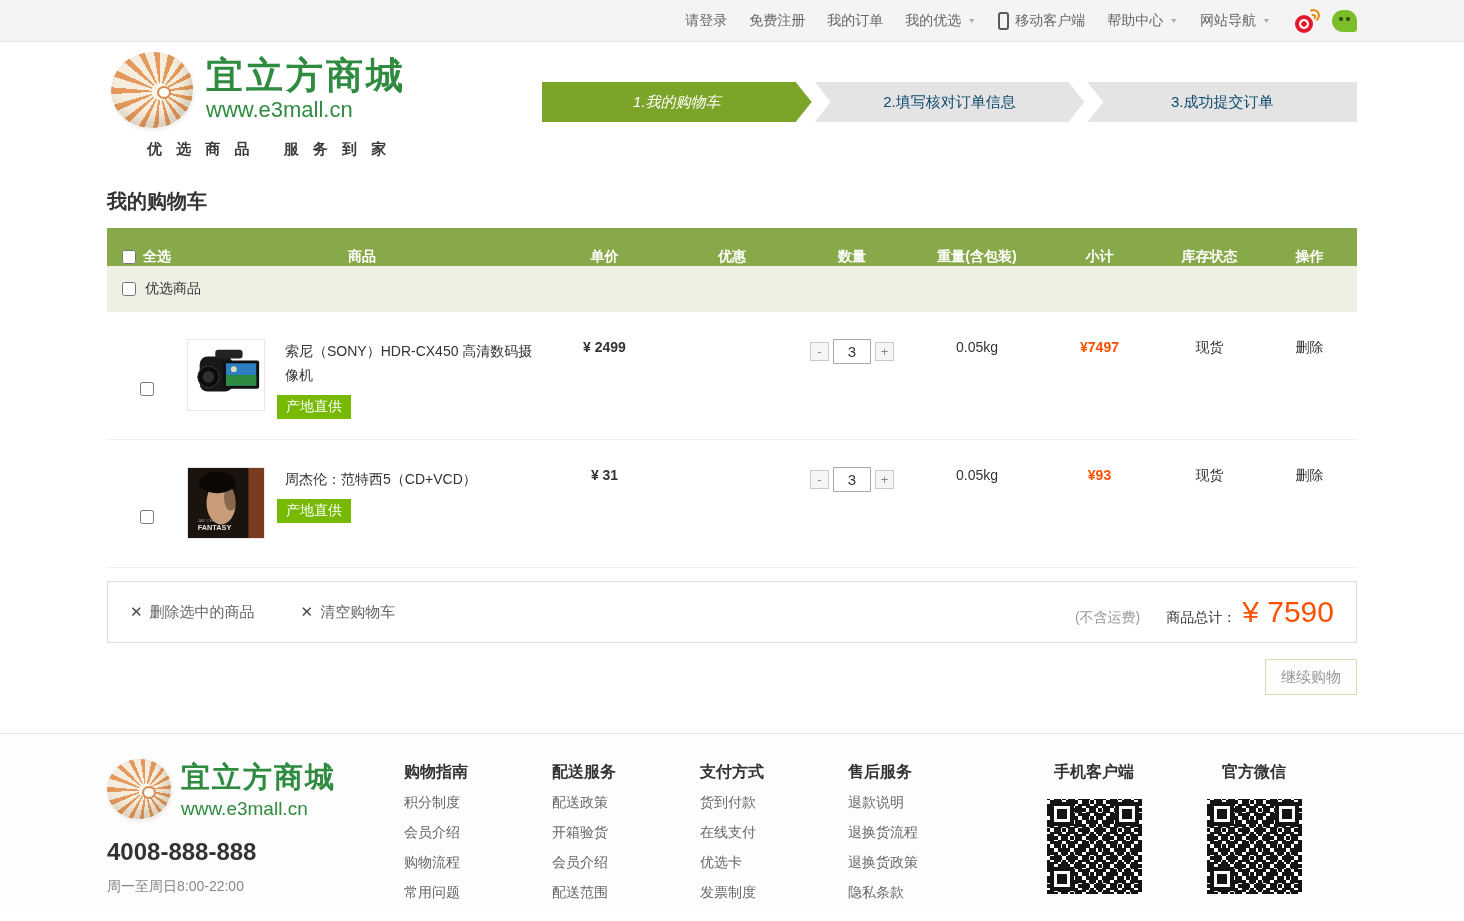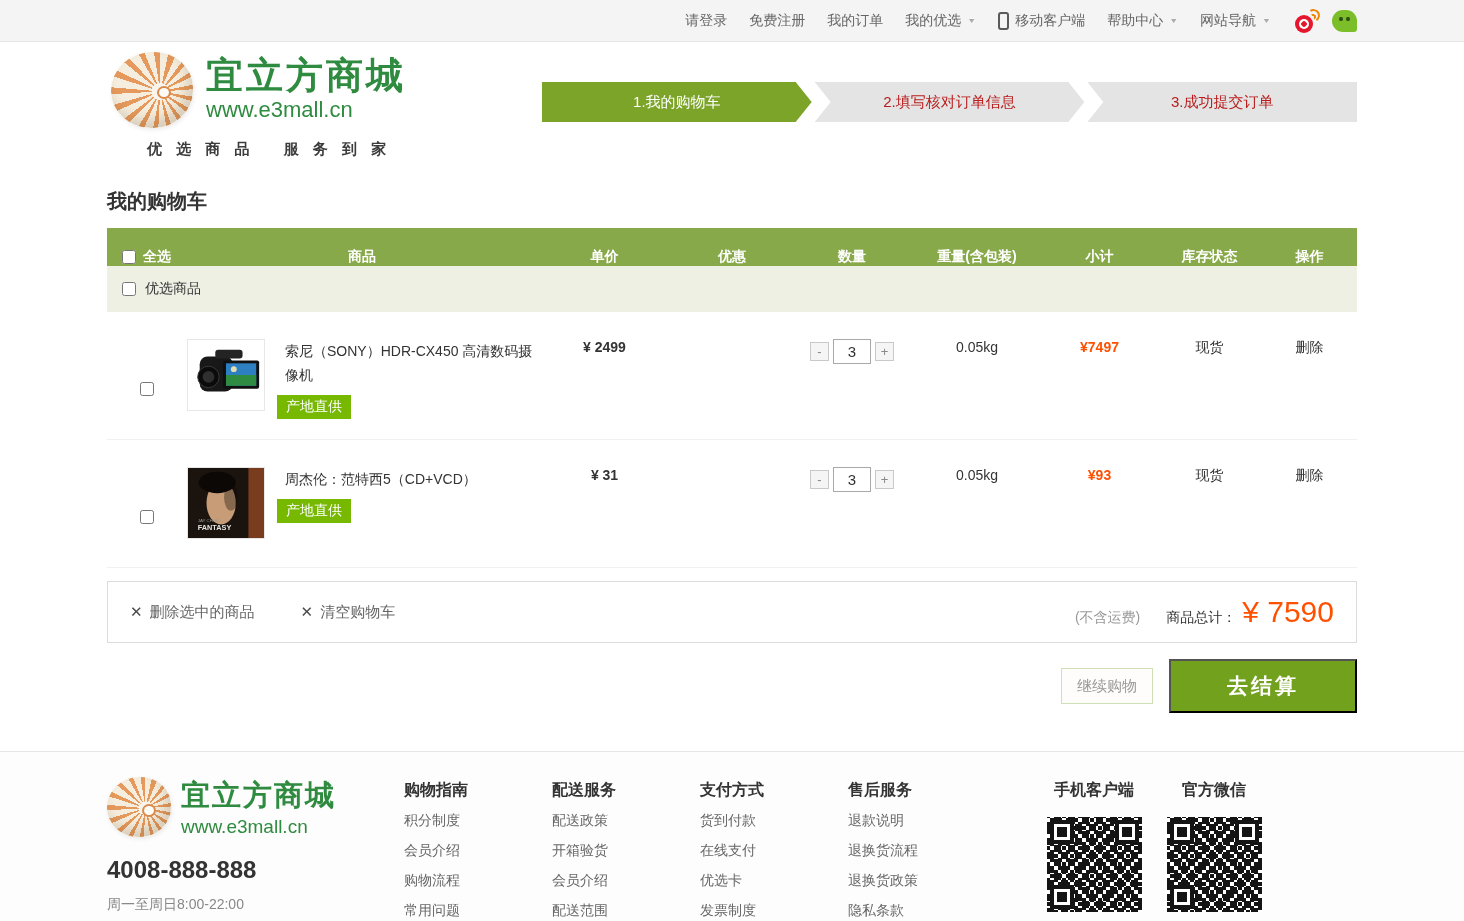--- a/index.html
+++ b/index.html
@@ -35,23 +35,23 @@
   .logo { position:absolute; left:4px; top:10px; display:flex; align-items:center; gap:13px; cursor:pointer; }
   .shell { width:82px; height:76px; border-radius:52% 48% 50% 50%; position:relative;
     background: radial-gradient(circle at 60% 52%, #f9f5ec 0 13%, rgba(0,0,0,0) 14%),
       repeating-conic-gradient(from 15deg at 60% 52%, #e5995c 0 8deg, #f5eddd 8deg 21deg);
     box-shadow: inset -5px -8px 12px rgba(90,60,30,.18), 1px 2px 4px rgba(0,0,0,.08); }
   .shell::after { content:""; position:absolute; left:58%; top:48%; width:10px; height:9px; border-radius:50%; background:#fdfbf6; box-shadow:0 0 0 2px #d98a4e; }
   .logo-cn { font-family:"Liberation Serif","DejaVu Serif",serif; font-weight:bold; font-size:37px; color:#2e8b3f; letter-spacing:3px; line-height:1.05; }
   .logo-url { font-size:22px; color:#2e8b3f; margin-top:1px; }
   .tagline { position:absolute; left:40px; top:98px; font-size:15px; font-weight:bold; color:#3c3c3c; letter-spacing:5px; }
   .steps { position:absolute; right:0; top:40px; width:815px; display:flex; }
-  .step { flex:1; height:40px; display:flex; align-items:center; justify-content:center; background:#e4e4e4; color:#b91c1c; font-size:15px; }
+  .step { flex:1; height:40px; display:flex; align-items:center; justify-content:center; background:#e4e4e4; color:#0c4a6e; font-size:15px; }
   .step + .step { margin-left:3px; clip-path:polygon(0 0, calc(100% - 16px) 0, 100% 50%, calc(100% - 16px) 100%, 0 100%, 16px 50%); }
-  .step.first { clip-path:polygon(0 0, calc(100% - 16px) 0, 100% 50%, calc(100% - 16px) 100%, 0 100%); }
+  .step.first { clip-path:polygon(0 0, calc(100% - 16px) 0, 100% 50%, calc(100% - 16px) 100%, 0 100%);font-style:italic; }
   .step.last { clip-path:polygon(0 0, 100% 0, 100% 100%, 0 100%, 16px 50%); }
   .step.active { background:#7ca428; color:#fff; }
 
   
   .page-title { font-size:20px; font-weight:bold; color:#333; margin:13px 0 0; }
   .cart-head { margin-top:13px; height:38px; background:#88a949; color:#fff; font-size:14px; font-weight:bold; display:flex; align-items:flex-end; }
   .c-select { width:80px; display:flex; align-items:center; }
   .cart-head .c-select { padding-left:15px; gap:7px; }
   .c-product { width:350px; text-align:center; }
   .c-price { width:135px; text-align:center; }
@@ -97,21 +97,21 @@
   .f-logo-row { display:flex; align-items:center; gap:10px; cursor:pointer; }
   .f-left .shell { width:64px; height:60px; }
   .f-cn { font-family:"Liberation Serif","DejaVu Serif",serif; font-weight:bold; font-size:29px; color:#2e8b3f; letter-spacing:2px; }
   .f-url { font-size:19px; color:#2e8b3f; }
   .f-phone { margin-top:18px; font-size:24px; font-weight:bold; color:#333; }
   .f-hours { margin-top:12px; font-size:14px; color:#888; }
   .f-cols { display:flex; }
   .f-col { width:148px; }
   .f-col-title { font-size:16px; font-weight:bold; color:#333; margin:4px 0 4px; }
   .f-col a { display:block; font-size:14px; color:#666; line-height:30px; cursor:pointer; }
-  .f-qrs { display:flex; margin-left:38px; }
+  .f-qrs { display:flex; gap:40px; margin-left:38px; }
   .f-qr { width:120px; text-align:center; }
   .f-qr-title { font-size:16px; font-weight:bold; color:#333; margin-top:4px; }
   .qr { width:95px; height:95px; margin:16px auto 0; position:relative; background:#fff;
     background-image:
       repeating-conic-gradient(#141414 0% 25%, rgba(0,0,0,0) 0% 50%),
       repeating-conic-gradient(#141414 0% 25%, #fff 0% 50%);
     background-size:14px 14px, 8px 8px; background-position:0 0, 3px 5px; }
   .fd { position:absolute; width:24px; height:24px; background:#fff; border:4px solid #141414; }
   .fd::after { content:""; position:absolute; inset:3px; background:#141414; }
   .fd.tl { left:3px; top:3px; } .fd.tr { right:3px; top:3px; } .fd.bl { left:3px; bottom:3px; }
@@ -278,21 +278,20 @@
     </div>
     <div class="totals">
       <span class="ship-note">(不含运费)</span>
       <span class="total-label">商品总计：</span>
       <span class="total-value">¥ 7590</span>
     </div>
   </div>
 
   <div class="cart-actions">
     <button class="btn-continue">继续购物</button>
-    <button class="btn-checkout">去结算</button>
   </div>
 </div>
 
 <div class="site-footer">
   <div class="footer-inner">
     <div class="f-left">
       <a class="f-logo-row">
         <span class="shell"></span>
         <span>
           <div class="f-cn">宜立方商城</div>

